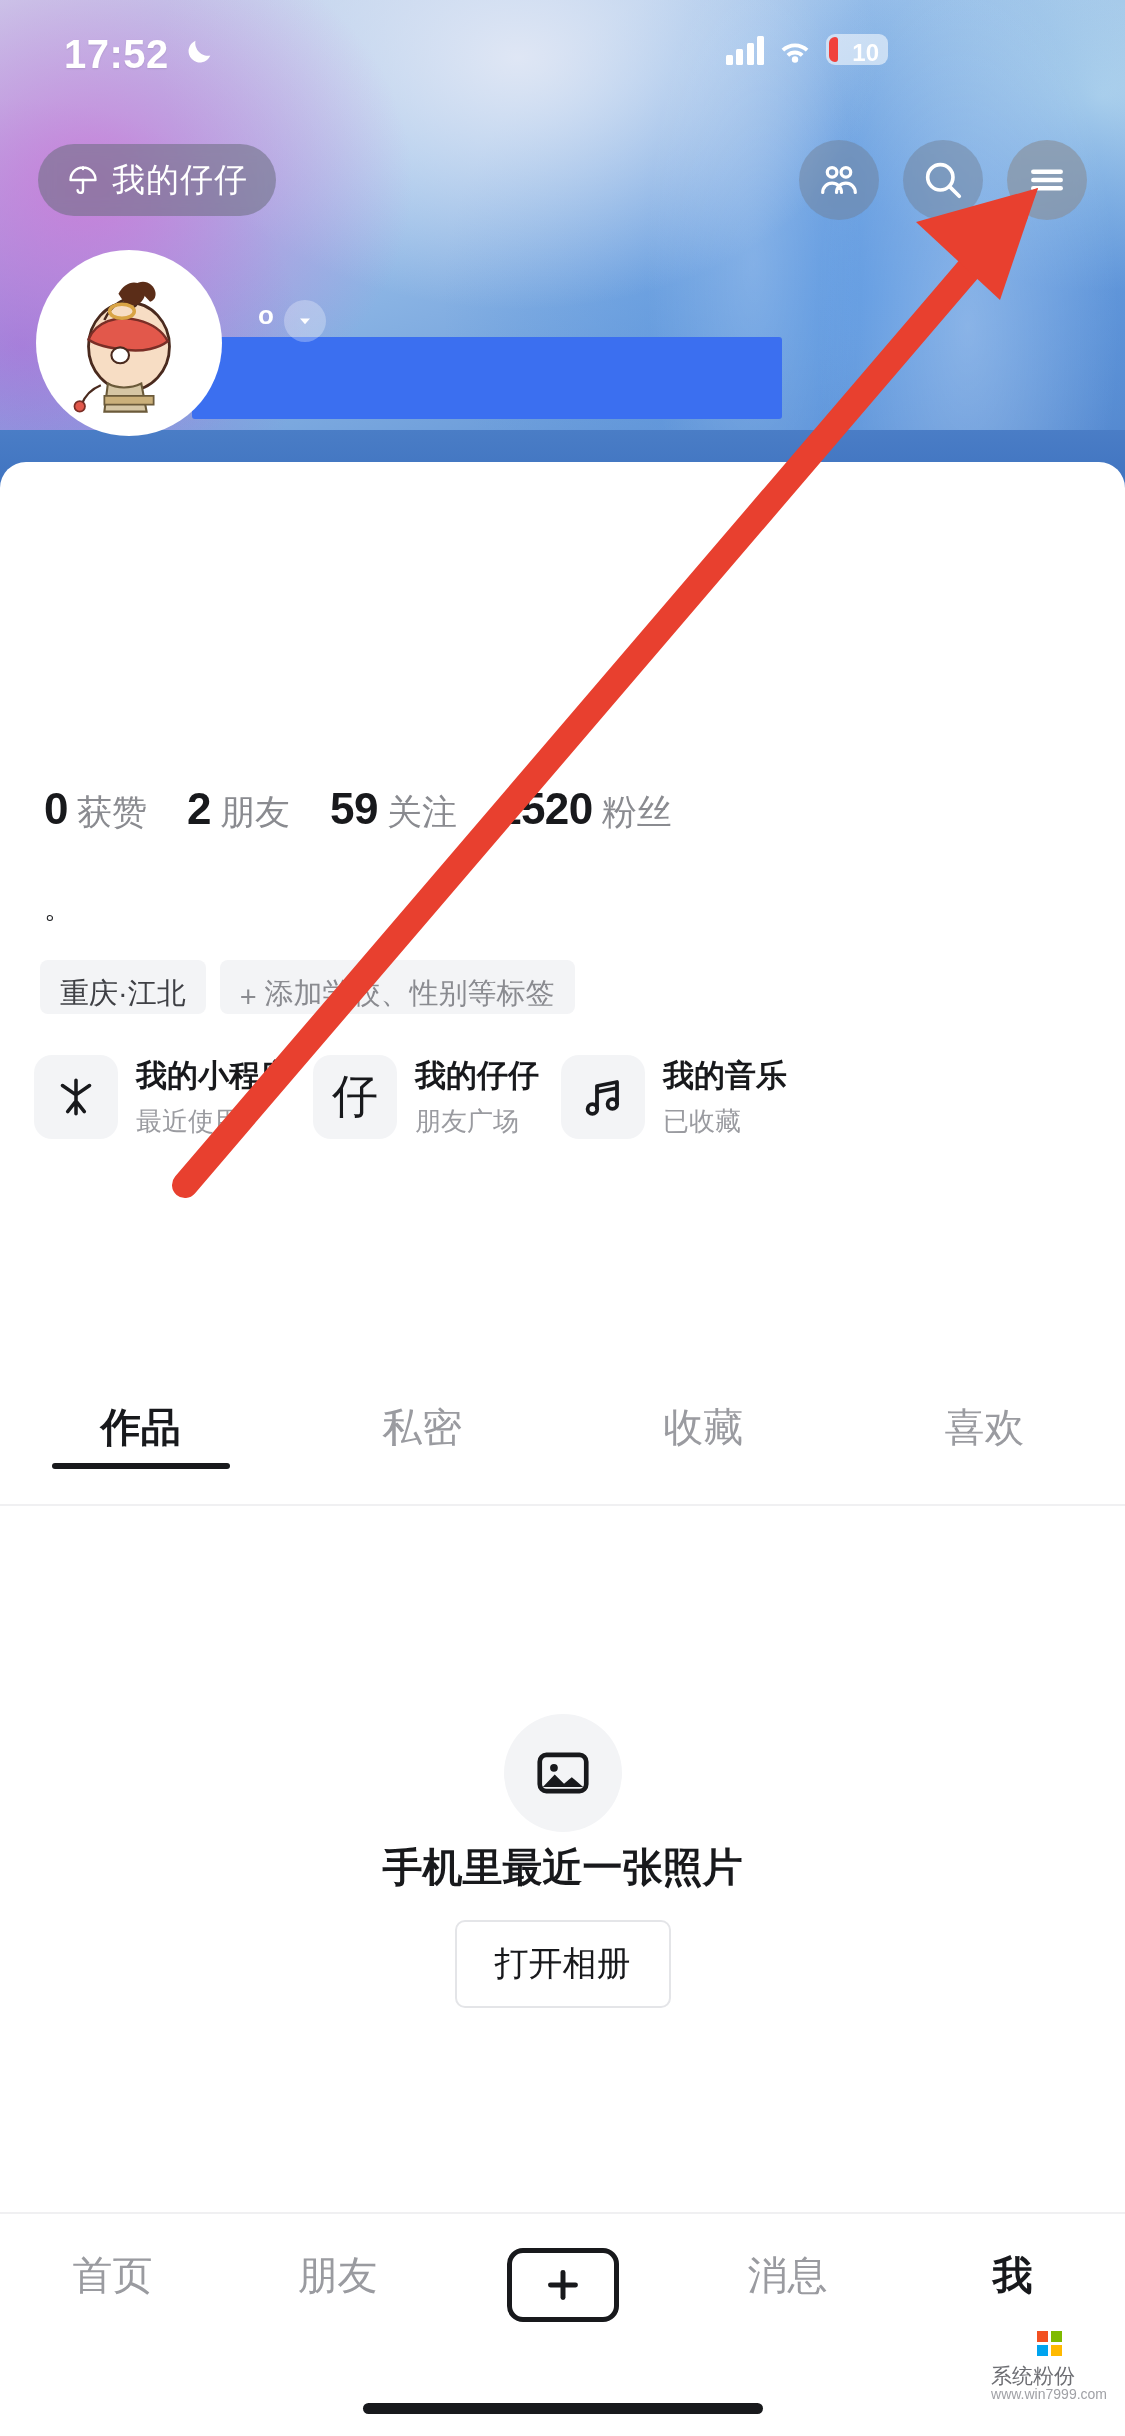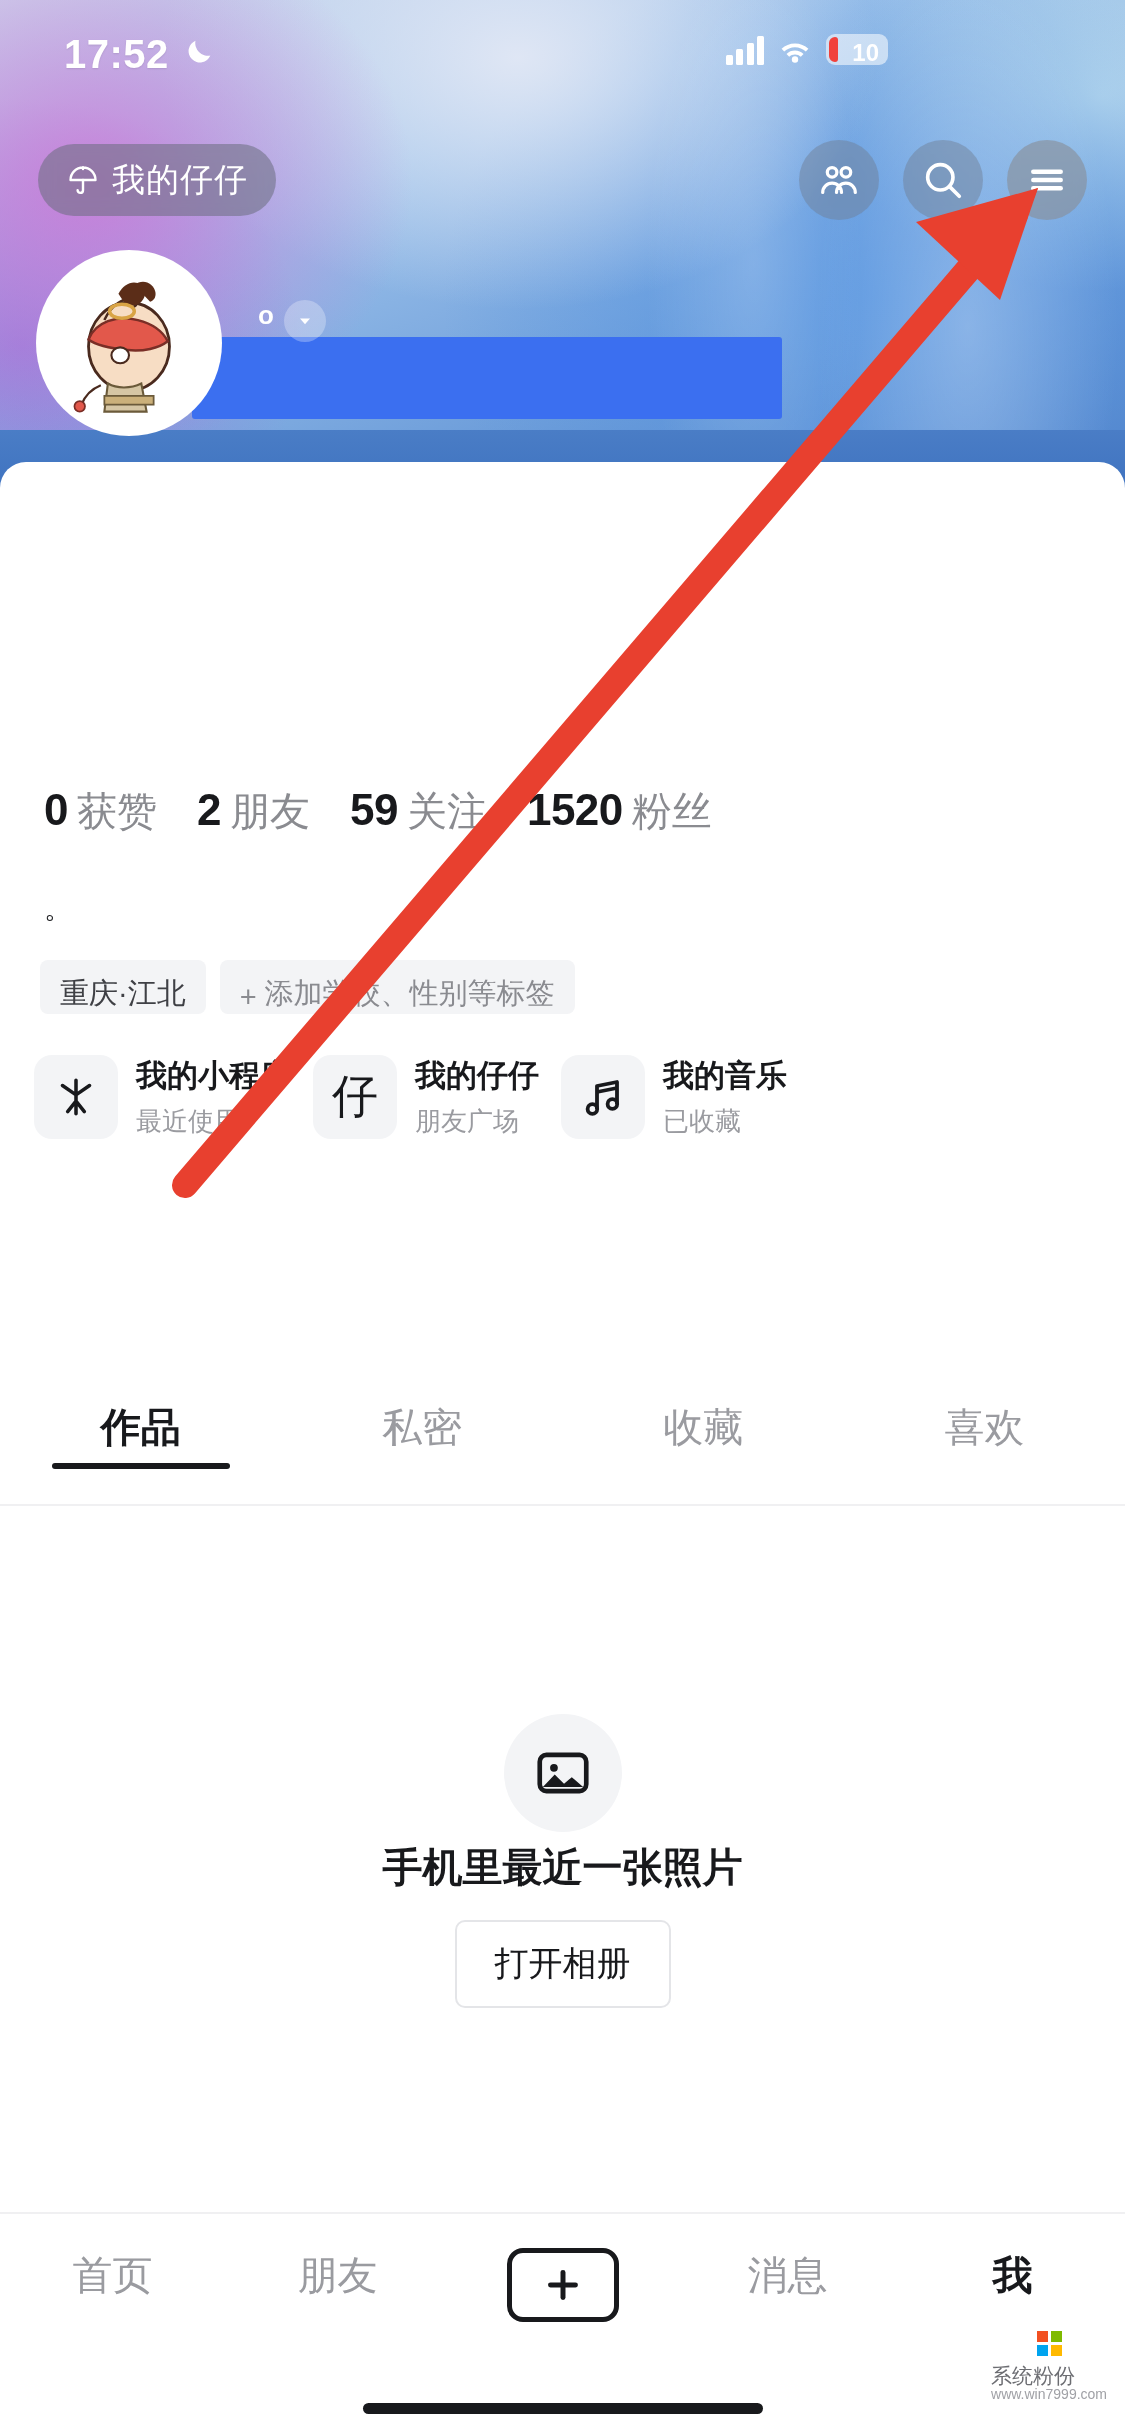--- a/index.html
+++ b/index.html
@@ -91,21 +91,21 @@
   
   .sheet {
     position:absolute; left:0; top:462px; width:1125px; height:1974px;
     background:#fff; border-radius:26px 26px 0 0; z-index:16;
   }
 
   
   .stats { position:absolute; left:44px; top:784px; display:flex; align-items:baseline; gap:40px; z-index:17; }
   .stat { display:flex; align-items:baseline; gap:9px; }
   .stat .num { font-size:44px; font-weight:700; color:#18191c; letter-spacing:-0.5px; }
-  .stat .lbl { font-size:40px; color:#8a8b90;text-align:right; }
+  .stat .lbl { font-size:35px; color:#8a8b90;text-align:right; }
 
   .bio { position:absolute; left:44px; top:890px; font-size:28px; color:#18191c; z-index:17; }
 
   
   .chips { position:absolute; left:40px; top:960px; display:flex; gap:14px; z-index:17; }
   .chip {
     height:54px; padding:0 20px; border-radius:8px; background:#f3f4f6;
     display:flex; align-items:flex-end; gap:8px;
     font-size:29px; color:#3f4045;
   }

